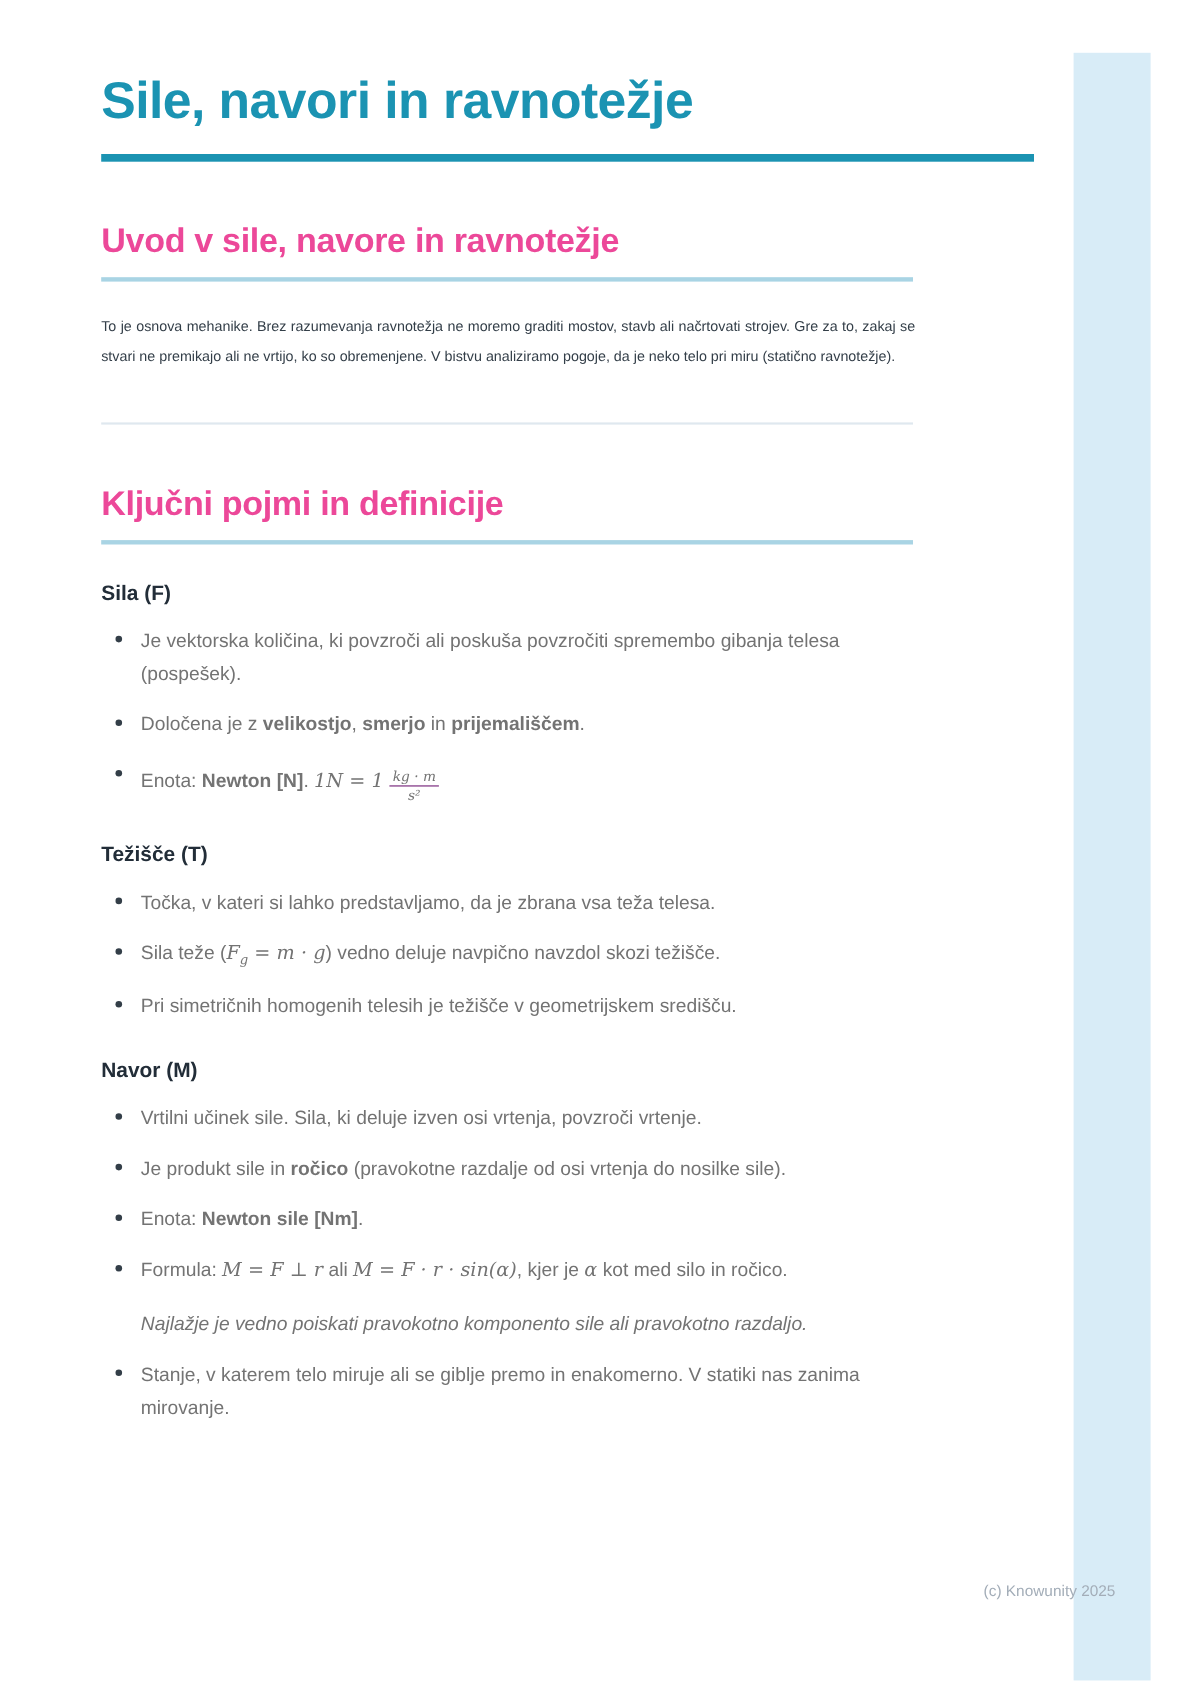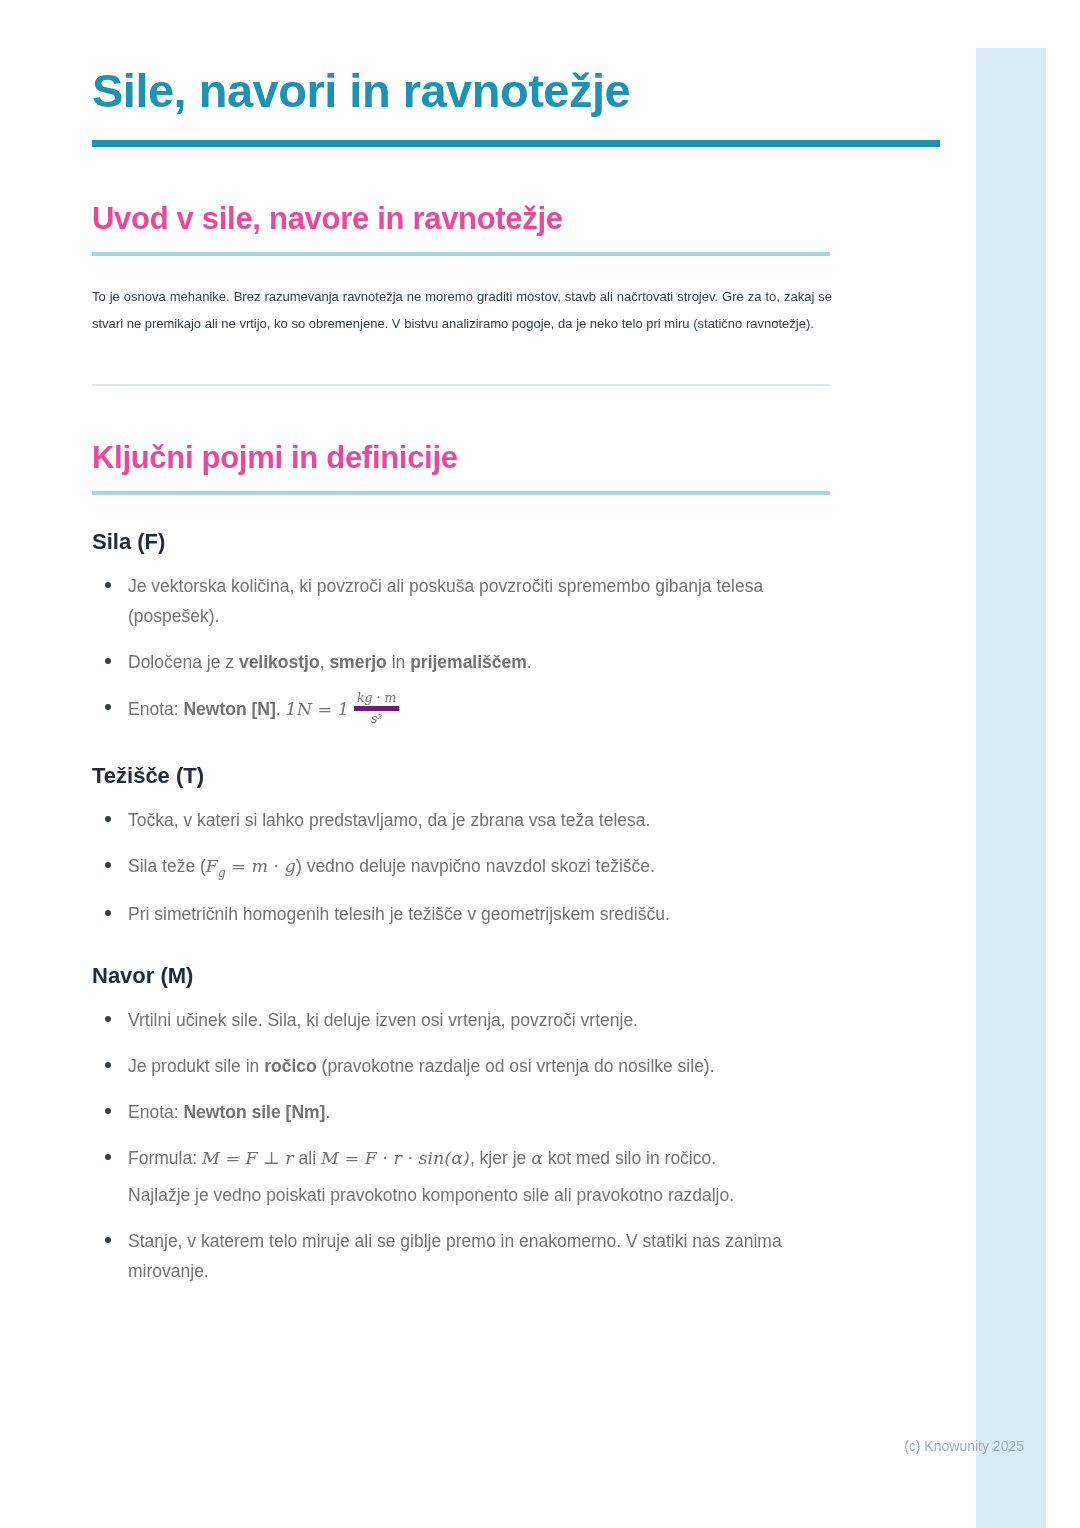--- a/index.html
+++ b/index.html
@@ -9,21 +9,21 @@
     background:#ffffff;
     font-family:"Liberation Sans",sans-serif;
     color:#333e48;
     overflow:hidden;
   }
   .stripe{
     position:absolute;top:48px;right:34px;width:70px;height:1480px;
     background:#d8ecf7;
   }
   .footer{
-    position:absolute;top:1438px;right:56px;
+    position:absolute;top:1438px;right:66px;
     font-size:14px;color:#a3adb8;z-index:2;white-space:nowrap;
   }
   .content{
     position:absolute;left:92px;top:0;width:740px;
   }
   h1.title{
     margin:0;padding-top:64px;
     font-size:47px;line-height:1.15;font-weight:bold;
     color:#1b93b2;letter-spacing:-0.5px;white-space:nowrap;
   }
@@ -39,21 +39,21 @@
   }
   p.para{
     margin:0;margin-top:28px;
     font-size:13px;line-height:2.06;text-align:justify;color:#333e48;
   }
   .divider{
     margin-top:46px;height:2px;width:738px;background:#dfe8ef;
   }
   h3.subheading{
     margin:0;margin-top:34px;
-    font-size:22px;font-weight:bold;color:#222d38;
+    font-size:19px;font-weight:bold;color:#222d38;
   }
   ul.bullets{
     list-style:none;margin:6px 0 0 0;padding:0;
   }
   ul.bullets li{
     position:relative;
     padding-left:36px;
     margin-top:16px;
     font-size:17.5px;line-height:1.72;color:#737373;
   }
@@ -72,28 +72,29 @@
   .math sub{
     font-size:12px;
   }
   .frac{
     display:inline-flex;flex-direction:column;
     vertical-align:middle;text-align:center;
     font-size:12.5px;line-height:1.15;
     margin-left:5px;position:relative;top:-2px;
   }
   .frac .num{
-    border-bottom:5px solid #701a75;padding:0 3px 1px 3px;
+    border-bottom:1px solid #701a75;padding:0 3px 1px 3px;margin-top:12px;
   }
   .frac .den{
     padding-top:1px;
   }
   .note{
     display:block;
-    margin-top:7px;
+    font-style:italic;
+    margin-top:18px;
   }
 </style>
 </head>
 <body>
 
 <div class="page">
 
   <div class="stripe"></div>
   <div class="footer">(c) Knowunity 2025</div>
 

